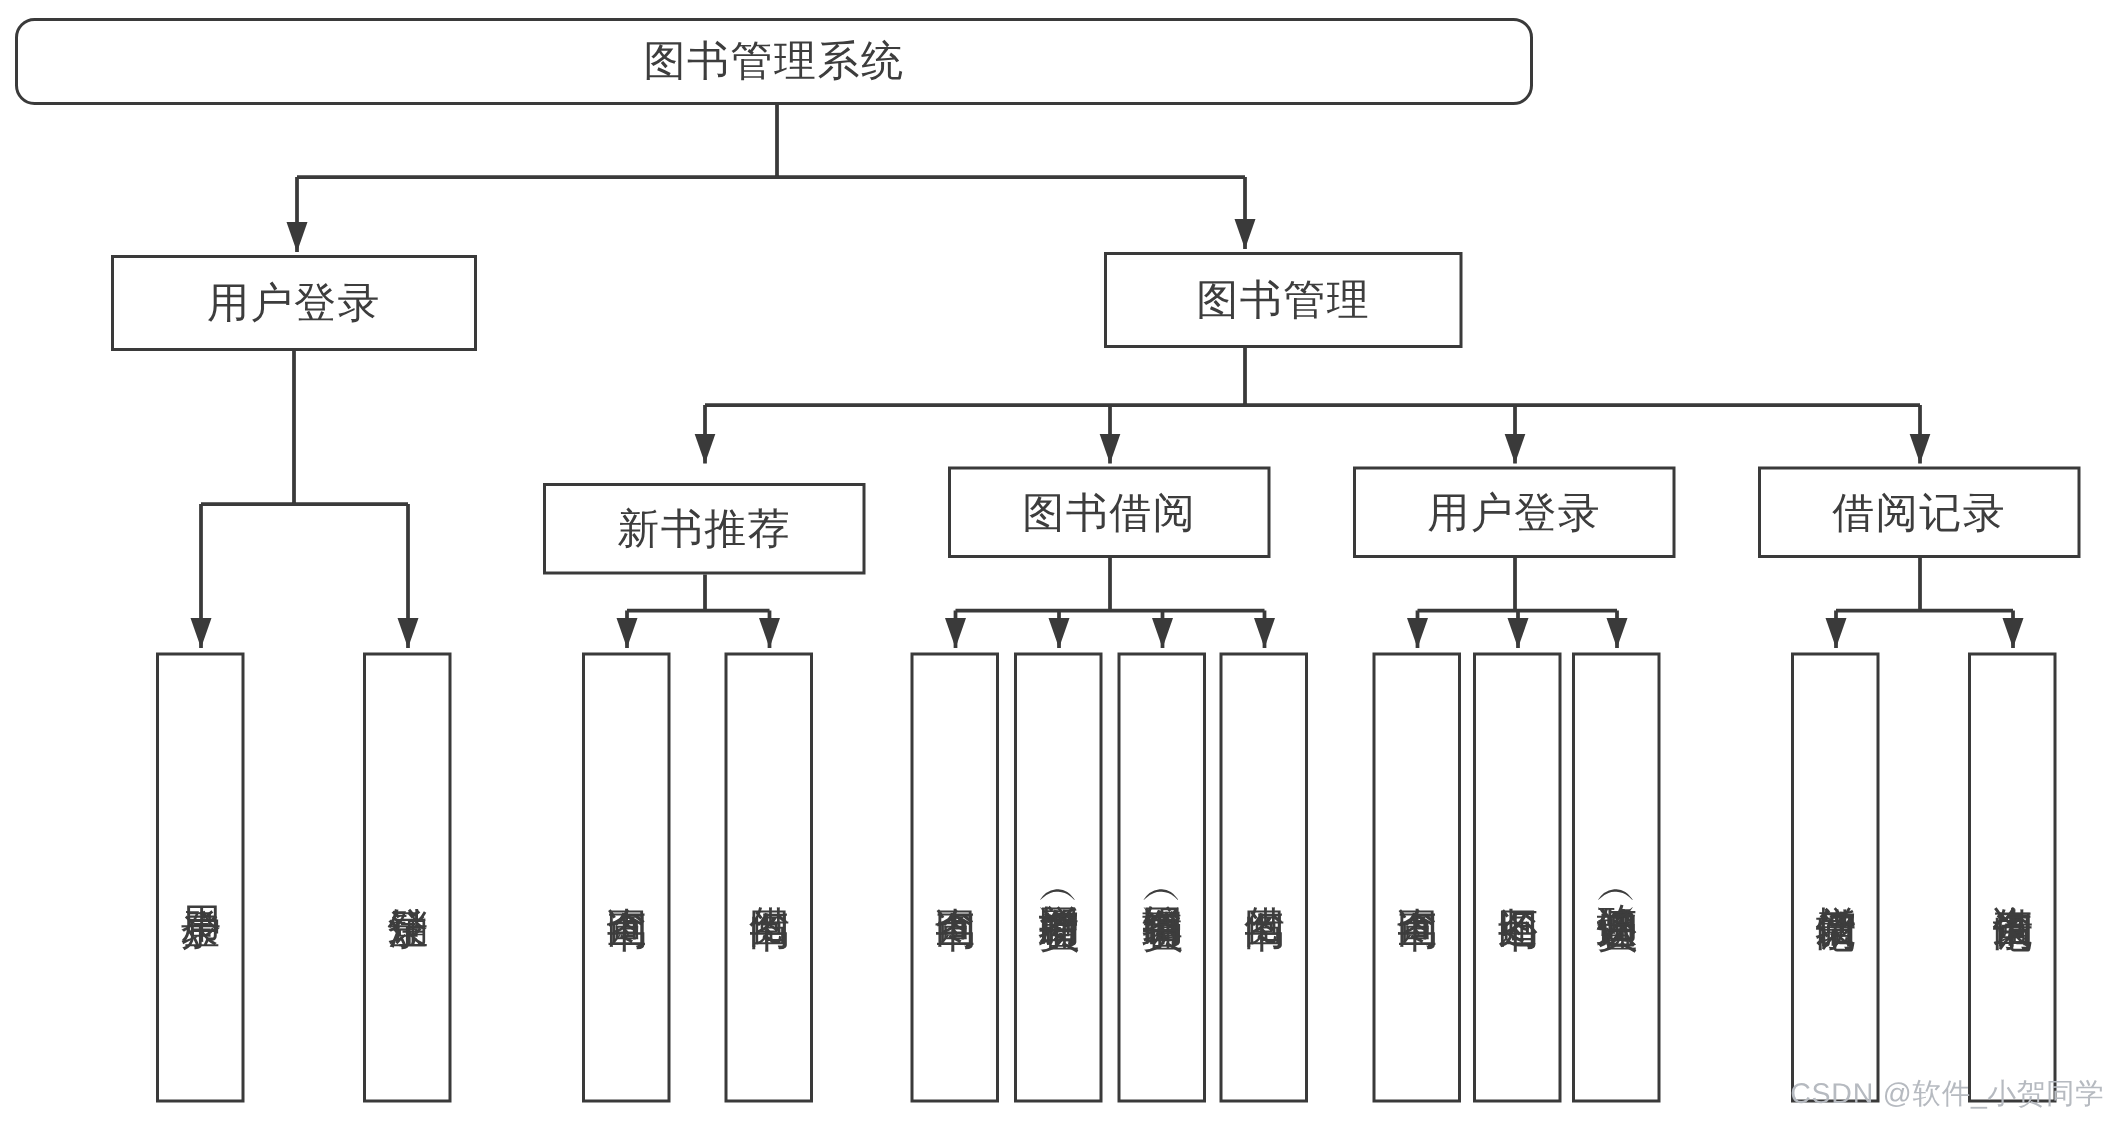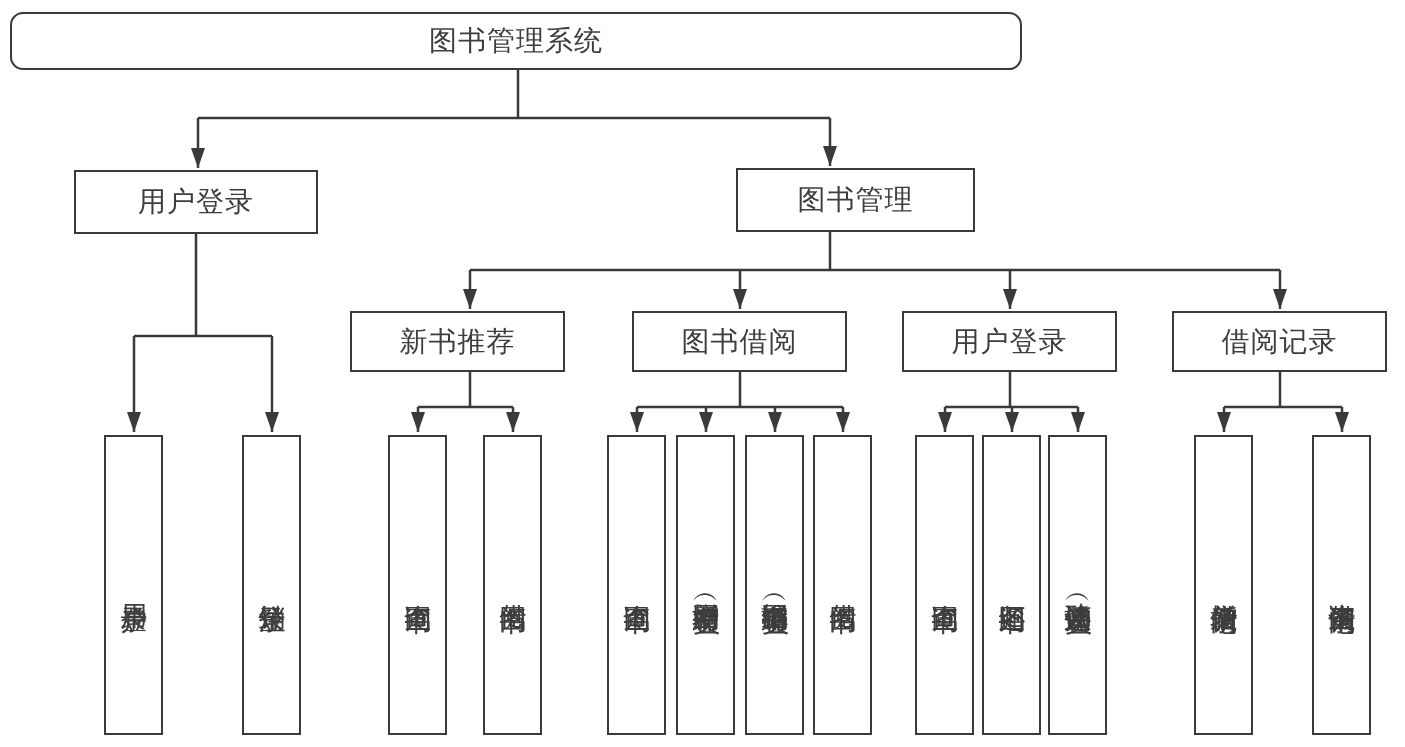--- a/index.html
+++ b/index.html
@@ -20,21 +20,21 @@
   .node .label{font-size:28px;letter-spacing:1px;white-space:nowrap;}
   .node.v .label{
     writing-mode:vertical-rl;text-orientation:mixed;
     font-size:27px;line-height:1;letter-spacing:1px;white-space:normal;
   }
   
   .n-root{left:10px;top:12px;width:1012px;height:58px;border-radius:13px;}
   .n-user-login{left:74px;top:170px;width:244px;height:64px;}
   .n-book-mgmt{left:712px;top:168px;width:239px;height:64px;margin-left:24px;}
   .lv3{top:311px;width:215px;height:61px;}
-  .n-recommend{left:350px;}
+  .n-recommend{left:362px;margin-top:11px;}
   .n-borrowing{left:632px;}
   .n-current{left:902px;}
   .n-records{left:1172px;}
   .leaf{top:435px;width:59px;height:300px;}
   .n-l-user-login{left:104px;}
   .n-l-logout{left:242px;}
   .n-l-nbr-query{left:388px;}
   .n-l-nbr-borrow{left:483px;}
   .n-l-bb-query{left:607px;}
   .n-l-bb-add{left:676px;}
@@ -161,13 +161,14 @@
   <div class="node v leaf n-l-cb-confirm">
     <span class="label">确认归还（管理员）</span>
   </div>
   <div class="node v leaf n-l-br-add">
     <span class="label">新增借阅记录</span>
   </div>
   <div class="node v leaf n-l-br-query">
     <span class="label">查询借阅记录</span>
   </div>
 
+  <div class="watermark">CSDN @软件_小贺同学</div>
 </div>
 
 </body></html>

